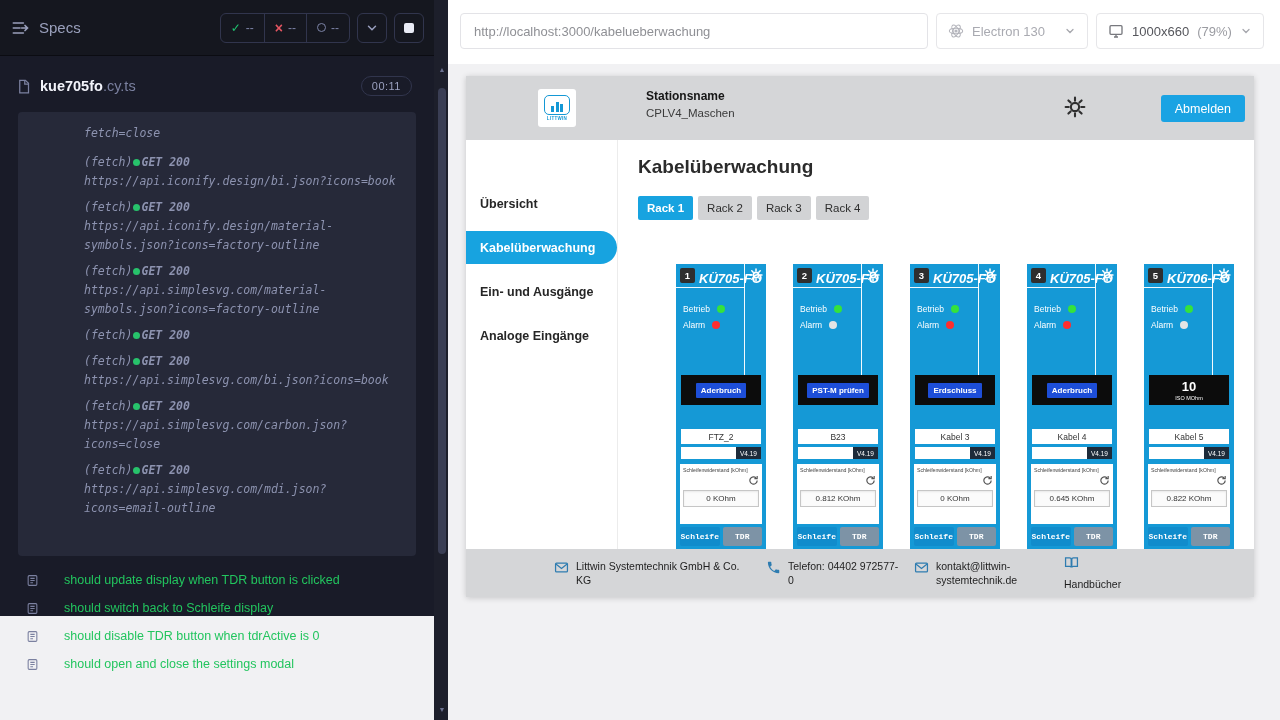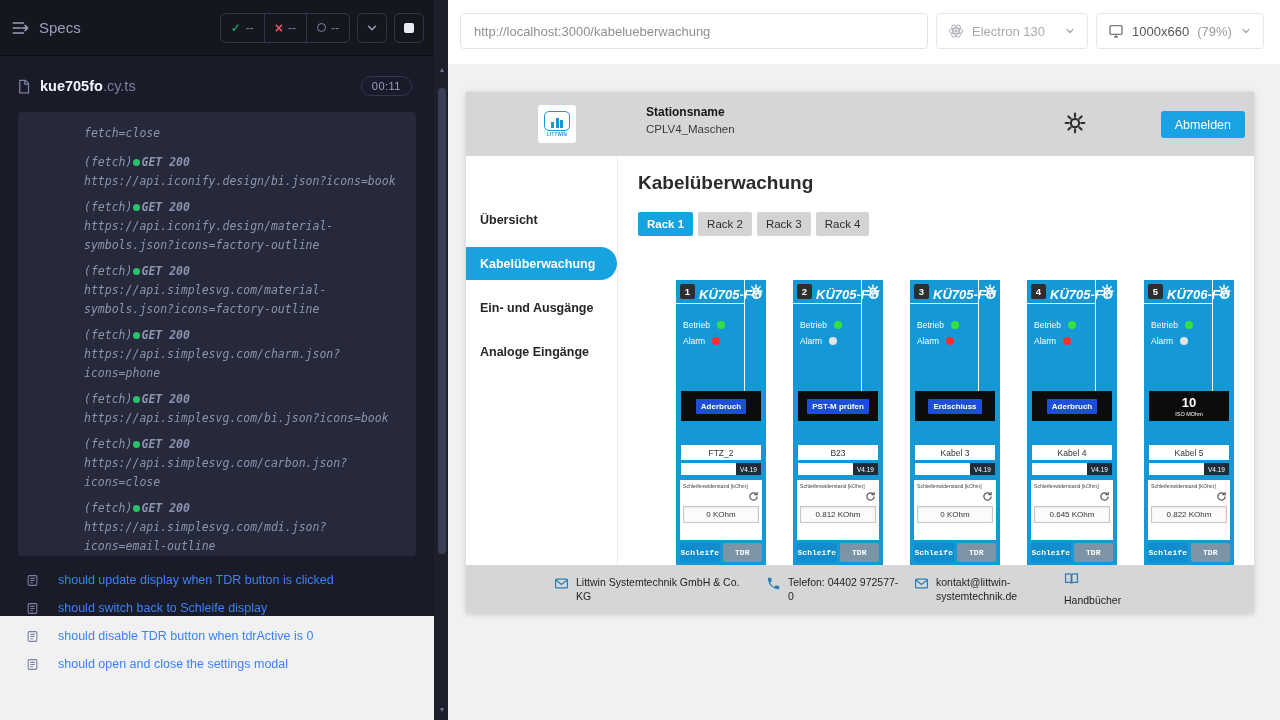--- a/index.html
+++ b/index.html
@@ -50,21 +50,21 @@
     font-size:11.5px; color:#8d93b0; line-height:19px;
   }
   .log-url { overflow-wrap:break-word; word-break:break-word; }
   .log-entry { margin-bottom:7px; }
   .log-orphan { margin-bottom:10px; }
   .log-head { display:flex; align-items:center; gap:1px; }
   .log-dot { width:7px; height:7px; border-radius:50%; background:#27c26b; flex:0 0 auto; }
   .log-status { font-weight:bold; }
 
   .cy-tests { position:absolute; left:26px; right:24px; top:566px; }
-  .cy-test { display:flex; align-items:center; gap:19px; height:28px; color:#3b82f6; font-size:12.5px; }
+  .cy-test { display:flex; align-items:center; gap:25px; height:28px; color:#22c55e; font-size:12.5px; }
   .cy-test svg { width:13px; height:13px; color:#7b81a0; flex:0 0 auto; }
 
   
   .cy-scroll { position:absolute; left:434px; top:0; width:14px; height:720px; background:#1d1f2b; border-left:1px solid #23263400; }
   .scroll-arrow { position:absolute; left:0; width:14px; height:14px; color:#6b7190; font-size:7px; display:flex; align-items:center; justify-content:center; }
   .scroll-arrow.up { top:62px; }
   .scroll-arrow.down { top:702px; }
   .scroll-thumb { position:absolute; left:3px; top:88px; width:8px; height:466px; background:#3a3e54; border-radius:4px; }
 
   
@@ -80,21 +80,21 @@
   }
   .browser-box { left:488px; width:152px; color:#a9aab1; }
   .browser-box svg.atom { width:16px; height:16px; color:#b3b4bb; }
   .viewport-box { left:648px; width:168px; color:#55565c; }
   .viewport-box svg.monitor { width:16px; height:16px; color:#77787e; }
   .chev { width:12px; height:12px; color:#a6a7ad; margin-left:auto; }
   .dim-zoom { color:#9b9ca2; }
 
   
   .preview { position:absolute; left:448px; top:64px; width:832px; height:656px; background:#f1f1f3; }
-  .app { position:absolute; left:18px; top:28px; width:788px; height:521px; background:#fff; box-shadow:0 1px 6px rgba(0,0,0,.18); overflow:hidden; }
+  .app { position:absolute; left:18px; top:12px; width:788px; height:521px; background:#fff; box-shadow:0 1px 6px rgba(0,0,0,.18); overflow:hidden; }
 
   .app-header { position:absolute; left:0; top:0; right:0; height:64px; background:#d5d6d8; }
   .logo-tile {
     position:absolute; left:72px; top:13px; width:38px; height:38px; background:#fff; border-radius:3px;
     display:flex; flex-direction:column; align-items:center; justify-content:center; gap:1px;
   }
   .logo-frame { width:26px; height:20px; border:1.6px solid #1498d5; border-radius:5px; display:flex; align-items:flex-end; justify-content:center; gap:1.5px; padding:2px 3px; }
   .logo-bar { width:3px; background:#1498d5; }
   .logo-word { font-size:4.5px; font-weight:bold; color:#1498d5; letter-spacing:.3px; }
   .station { position:absolute; left:180px; top:13px; }
@@ -241,21 +241,20 @@
             <span class="log-status">GET 200</span>
           </div>
         <div class="log-url">https://api.simplesvg.com/material-symbols.json?icons=factory-outline</div>
       </div>
       <div class="log-entry">
         <div class="log-head">
             <span>(fetch)</span>
             <span class="log-dot"></span>
             <span class="log-status">GET 200</span>
           </div>
-        <div class="log-url">https://api.simplesvg.com/charm.json?icons=phone</div>
       </div>
       <div class="log-entry">
         <div class="log-head">
             <span>(fetch)</span>
             <span class="log-dot"></span>
             <span class="log-status">GET 200</span>
           </div>
         <div class="log-url">https://api.simplesvg.com/bi.json?icons=book</div>
       </div>
       <div class="log-entry">

